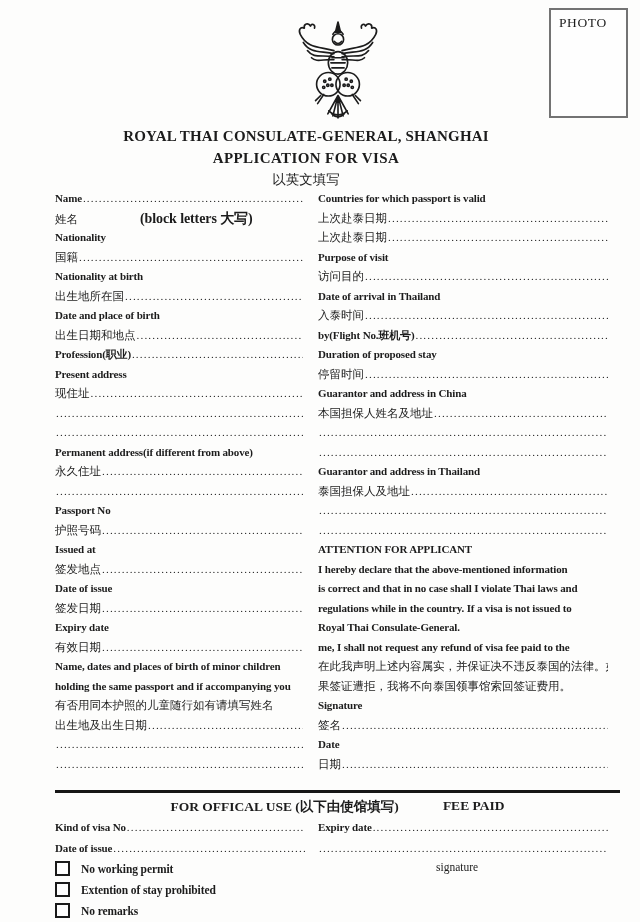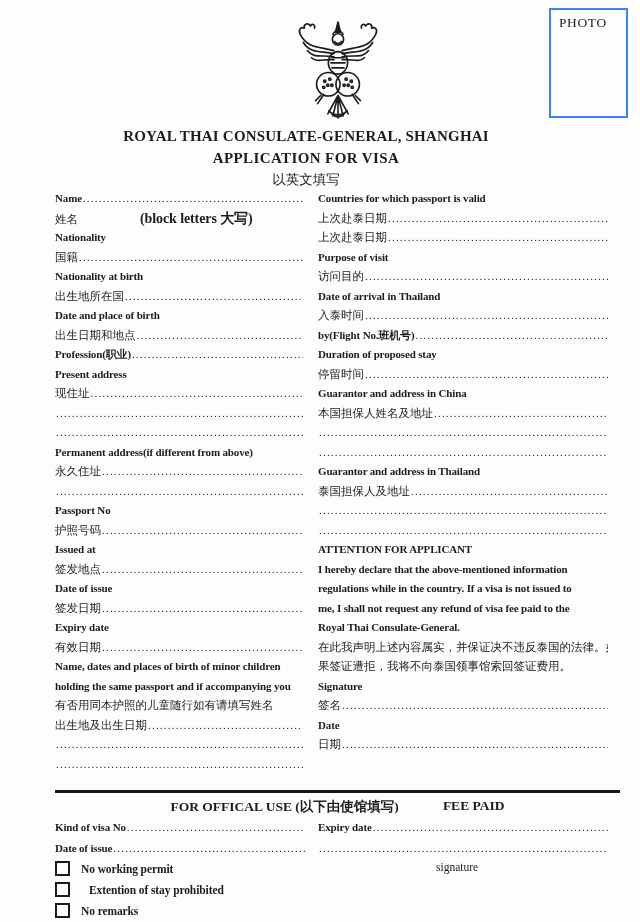--- a/index.html
+++ b/index.html
@@ -3,21 +3,21 @@
 <meta charset="utf-8">
 <style>
   html,body { margin:0; padding:0; }
   body {
     width:640px; height:922px; position:relative; overflow:hidden;
     background:#fdfdfc; color:#1c1c1c;
     font-family:"Liberation Serif","DejaVu Serif",serif;
   }
   
   .photo-box { position:absolute; top:8px; left:549px; width:75px; height:106px;
-    border:2px solid #3b82f6; background:#fefefe; }
+    border:2px solid #737373; background:#fefefe; }
   .photo-label { padding:5px 0 0 8px; font-size:13.5px; letter-spacing:.6px; }
   
   .emblem { position:absolute; top:20px; left:286px; width:104px; height:102px; }
   
   .org-title { position:absolute; top:128px; left:0; width:612px; text-align:center;
     font-weight:700; font-size:15px; letter-spacing:.2px; }
   .visa-title { position:absolute; top:150px; left:0; width:612px; text-align:center;
     font-weight:700; font-size:15px; letter-spacing:.4px; }
   .cn-subtitle { position:absolute; top:171px; left:0; width:612px; text-align:center;
     font-size:13.5px; }
@@ -37,21 +37,21 @@
     justify-content:center; gap:44px; font-weight:700; font-size:13.5px; white-space:nowrap; }
   .f-cell { position:absolute; }
   .f-l1 { top:818px; left:55px;  width:250px; }
   .f-r1 { top:818px; left:318px; width:290px; }
   .f-l2 { top:839px; left:55px;  width:250px; }
   .f-r2 { top:839px; left:318px; width:290px; }
   .cb-row { position:absolute; left:55px; height:19px; display:flex; align-items:center;
     font-weight:700; font-size:11.5px; letter-spacing:-.1px; }
   .cb { width:11px; height:11px; border:2px solid #1a1a1a; margin-right:11px;
     display:inline-block; flex:0 0 auto; background:#fefefe; }
-  .cb1 { top:859px; } .cb2 { top:880px;gap:8px; } .cb3 { top:901px; }
+  .cb1 { top:859px; } .cb2 { top:880px; } .cb3 { top:901px; }
   .sig { position:absolute; left:436px; top:861px; font-size:11.5px; }
 </style>
 </head>
 <body>
 
 <div class="photo-box">
   <div class="photo-label">PHOTO</div>
 </div>
 
 <div class="emblem">
@@ -271,27 +271,30 @@
       <span></span>
       <span class="dots">......................................................................................................................................................</span>
     </div>
     <div class="row bold">
       <span>ATTENTION FOR APPLICANT</span>
     </div>
     <div class="row bold">
       <span>I hereby declare that the above-mentioned information</span>
     </div>
     <div class="row bold">
+      <span>is correct and that in no case shall I violate Thai laws and</span>
+    </div>
+    <div class="row bold">
       <span>regulations while in the country. If a visa is not issued to</span>
     </div>
     <div class="row bold">
+      <span>Royal Thai Consulate-General.</span>
+    </div>
+    <div class="row bold">
       <span>me, I shall not request any refund of visa fee paid to the</span>
-    </div>
-    <div class="row bold">
-      <span>Royal Thai Consulate-General.</span>
     </div>
     <div class="row">
       <span>在此我声明上述内容属实，并保证决不违反泰国的法律。如</span>
     </div>
     <div class="row">
       <span>果签证遭拒，我将不向泰国领事馆索回签证费用。</span>
     </div>
     <div class="row bold">
       <span>Signature</span>
     </div>

